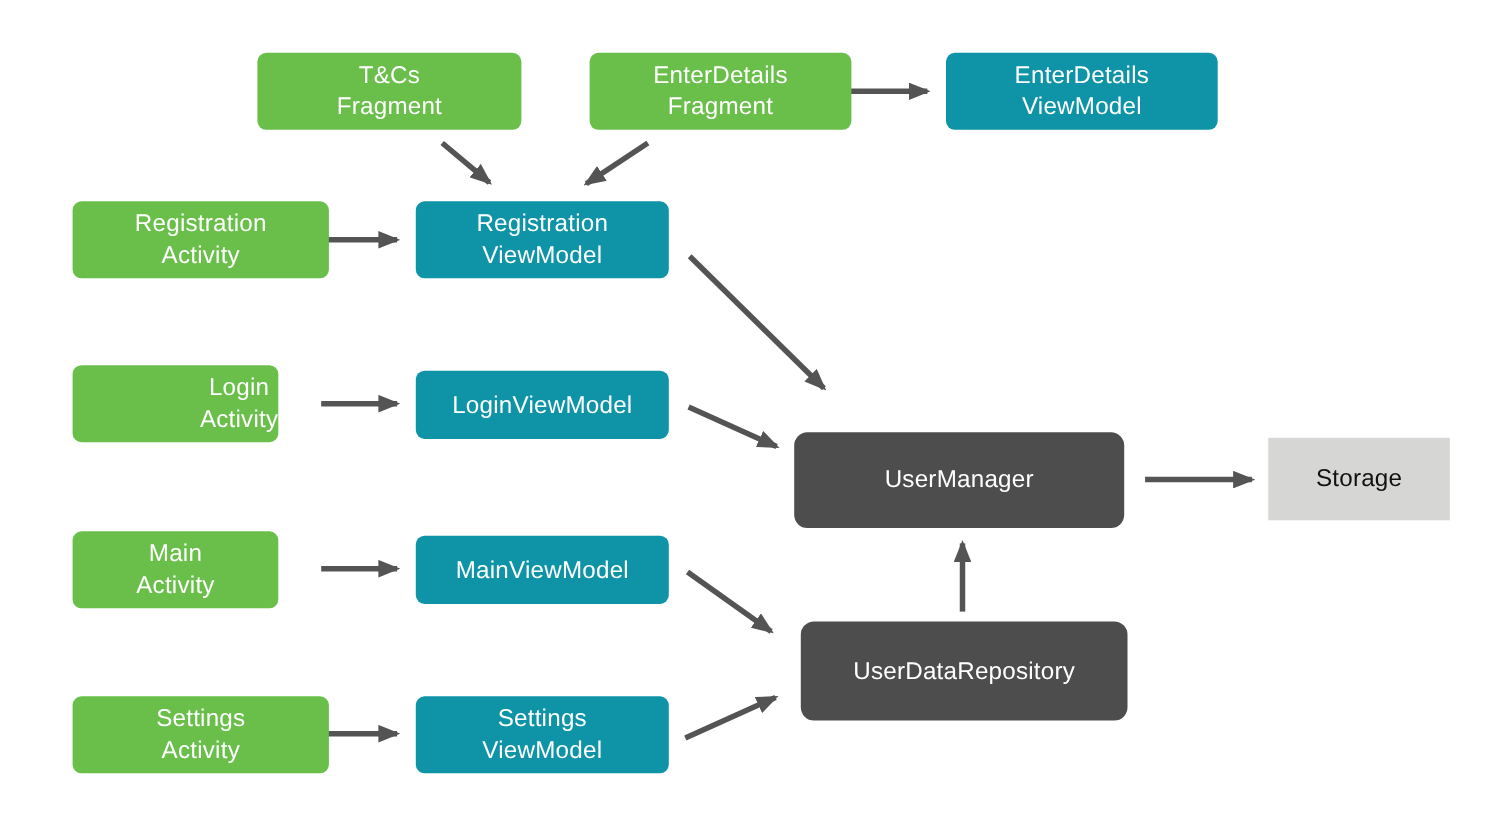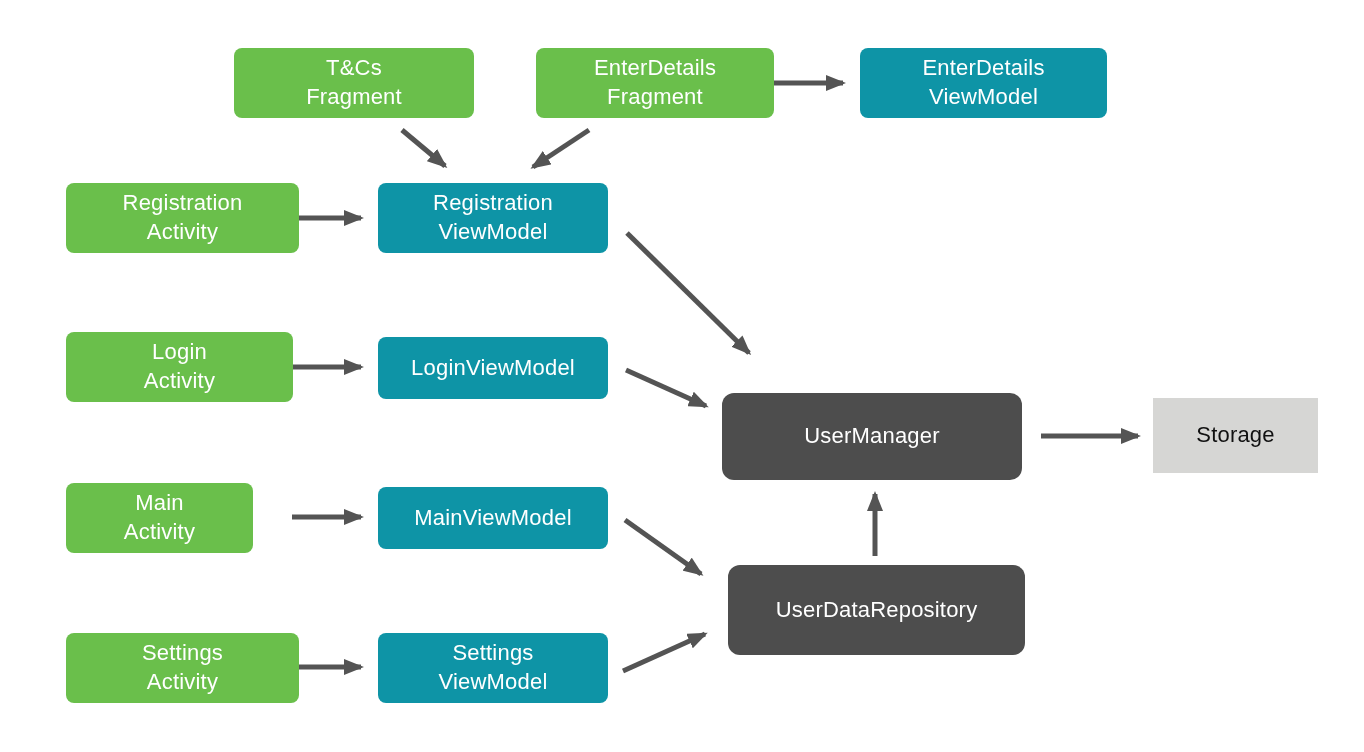--- a/index.html
+++ b/index.html
@@ -102,21 +102,21 @@
 ViewModel</div>
     </div>
     <div class="node activity" style="left: 45px; top: 183px; width: 233px; height: 70px;">
       <div class="label">Registration
 Activity</div>
     </div>
     <div class="node viewmodel" style="left: 378px; top: 183px; width: 230px; height: 70px;">
       <div class="label">Registration
 ViewModel</div>
     </div>
-    <div class="node activity" style="left: 45px; top: 332px; width: 227px; height: 70px;">
+    <div class="node activity" style="left: 45px; top: 332px; width: 187px; height: 70px; justify-content: flex-end;">
       <div class="label">Login
 Activity</div>
     </div>
     <div class="node viewmodel" style="left: 378px; top: 337px; width: 230px; height: 62px;">
       <div class="label">LoginViewModel</div>
     </div>
     <div class="node storage" style="left: 1153px; top: 398px; width: 165px; height: 75px;">
       <div class="label">Storage</div>
     </div>
     <div class="node manager" style="left: 722px; top: 393px; width: 300px; height: 87px;">

